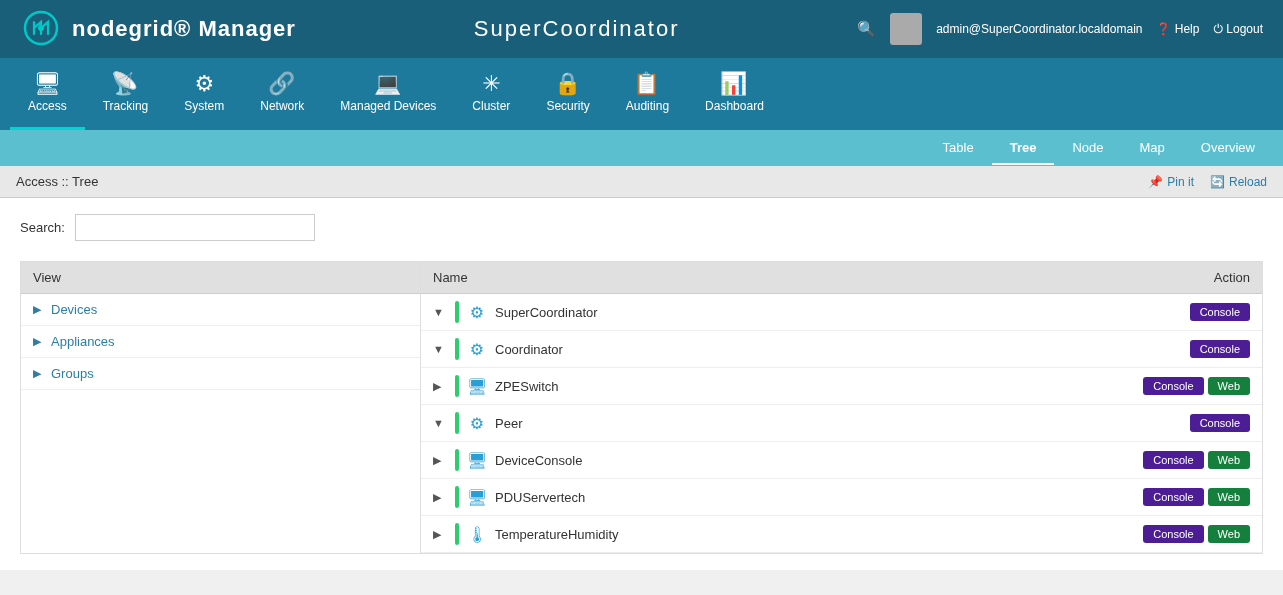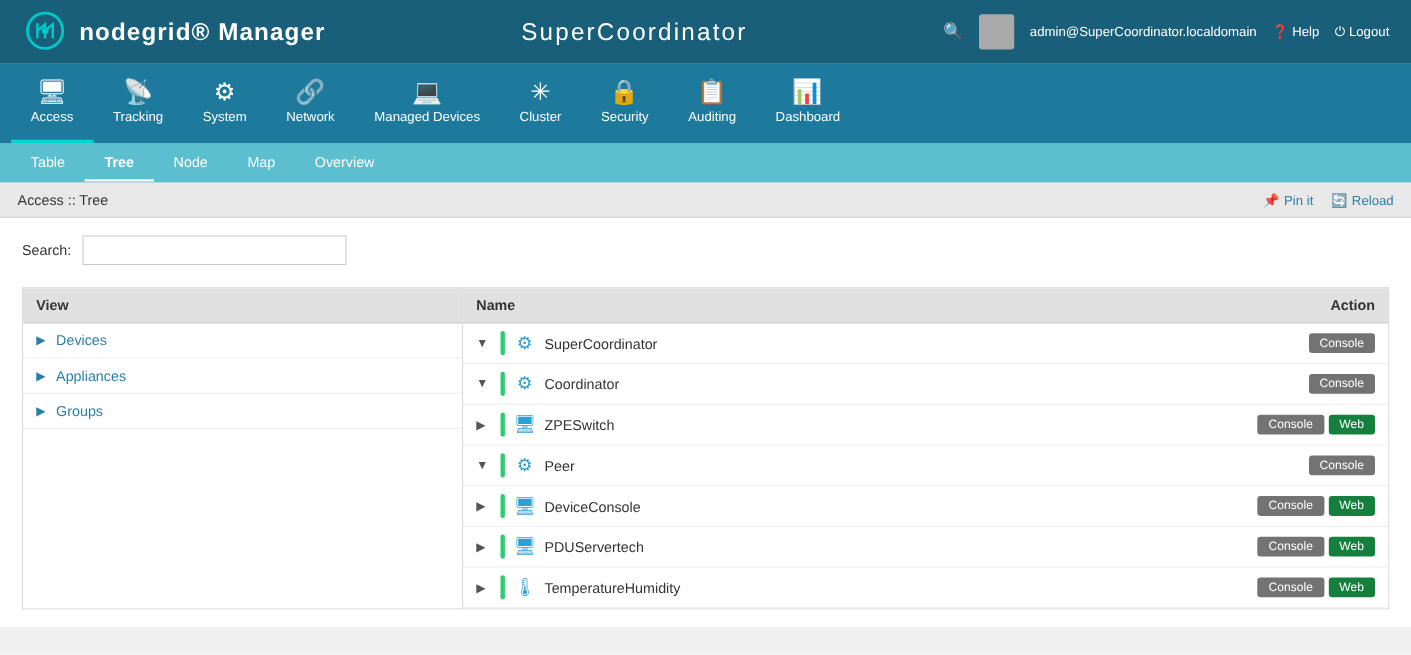--- a/index.html
+++ b/index.html
@@ -94,20 +94,21 @@
     }
 
     
     .subtabs {
       background: #5bbfcf;
       display: flex;
       align-items: center;
       padding: 0 10px;
       height: 36px;
       gap: 0;
+      justify-content: flex-end;
     }
     .subtab {
       color: white;
       padding: 8px 18px;
       cursor: pointer;
       font-size: 13px;
       border-bottom: 2px solid transparent;
       text-decoration: none;
     }
     .subtab.active {
@@ -178,21 +179,21 @@
       border: 1px solid #ddd;
       border-right: none;
     }
     .right-panel {
       flex: 1;
       border: 1px solid #ddd;
     }
     .panel-header {
       background: #e0e0e0;
       padding: 8px 12px;
-      font-weight: bold;
+      font-weight: normal;
       font-size: 13px;
       color: #333;
       border-bottom: 1px solid #ccc;
     }
     .panel-header.right-header {
       display: flex;
       justify-content: space-between;
     }
     .tree-item {
       display: flex;
@@ -240,21 +241,21 @@
     .device-name {
       flex: 1;
       font-size: 13px;
       color: #333;
     }
     .action-btns {
       display: flex;
       gap: 4px;
     }
     .btn-console {
-      background: #737373;
+      background: #4c1d95;
       color: white;
       border: none;
       padding: 3px 10px;
       font-size: 11px;
       border-radius: 3px;
       cursor: pointer;
     }
     .btn-web {
       background: #15803d;
       color: white;

